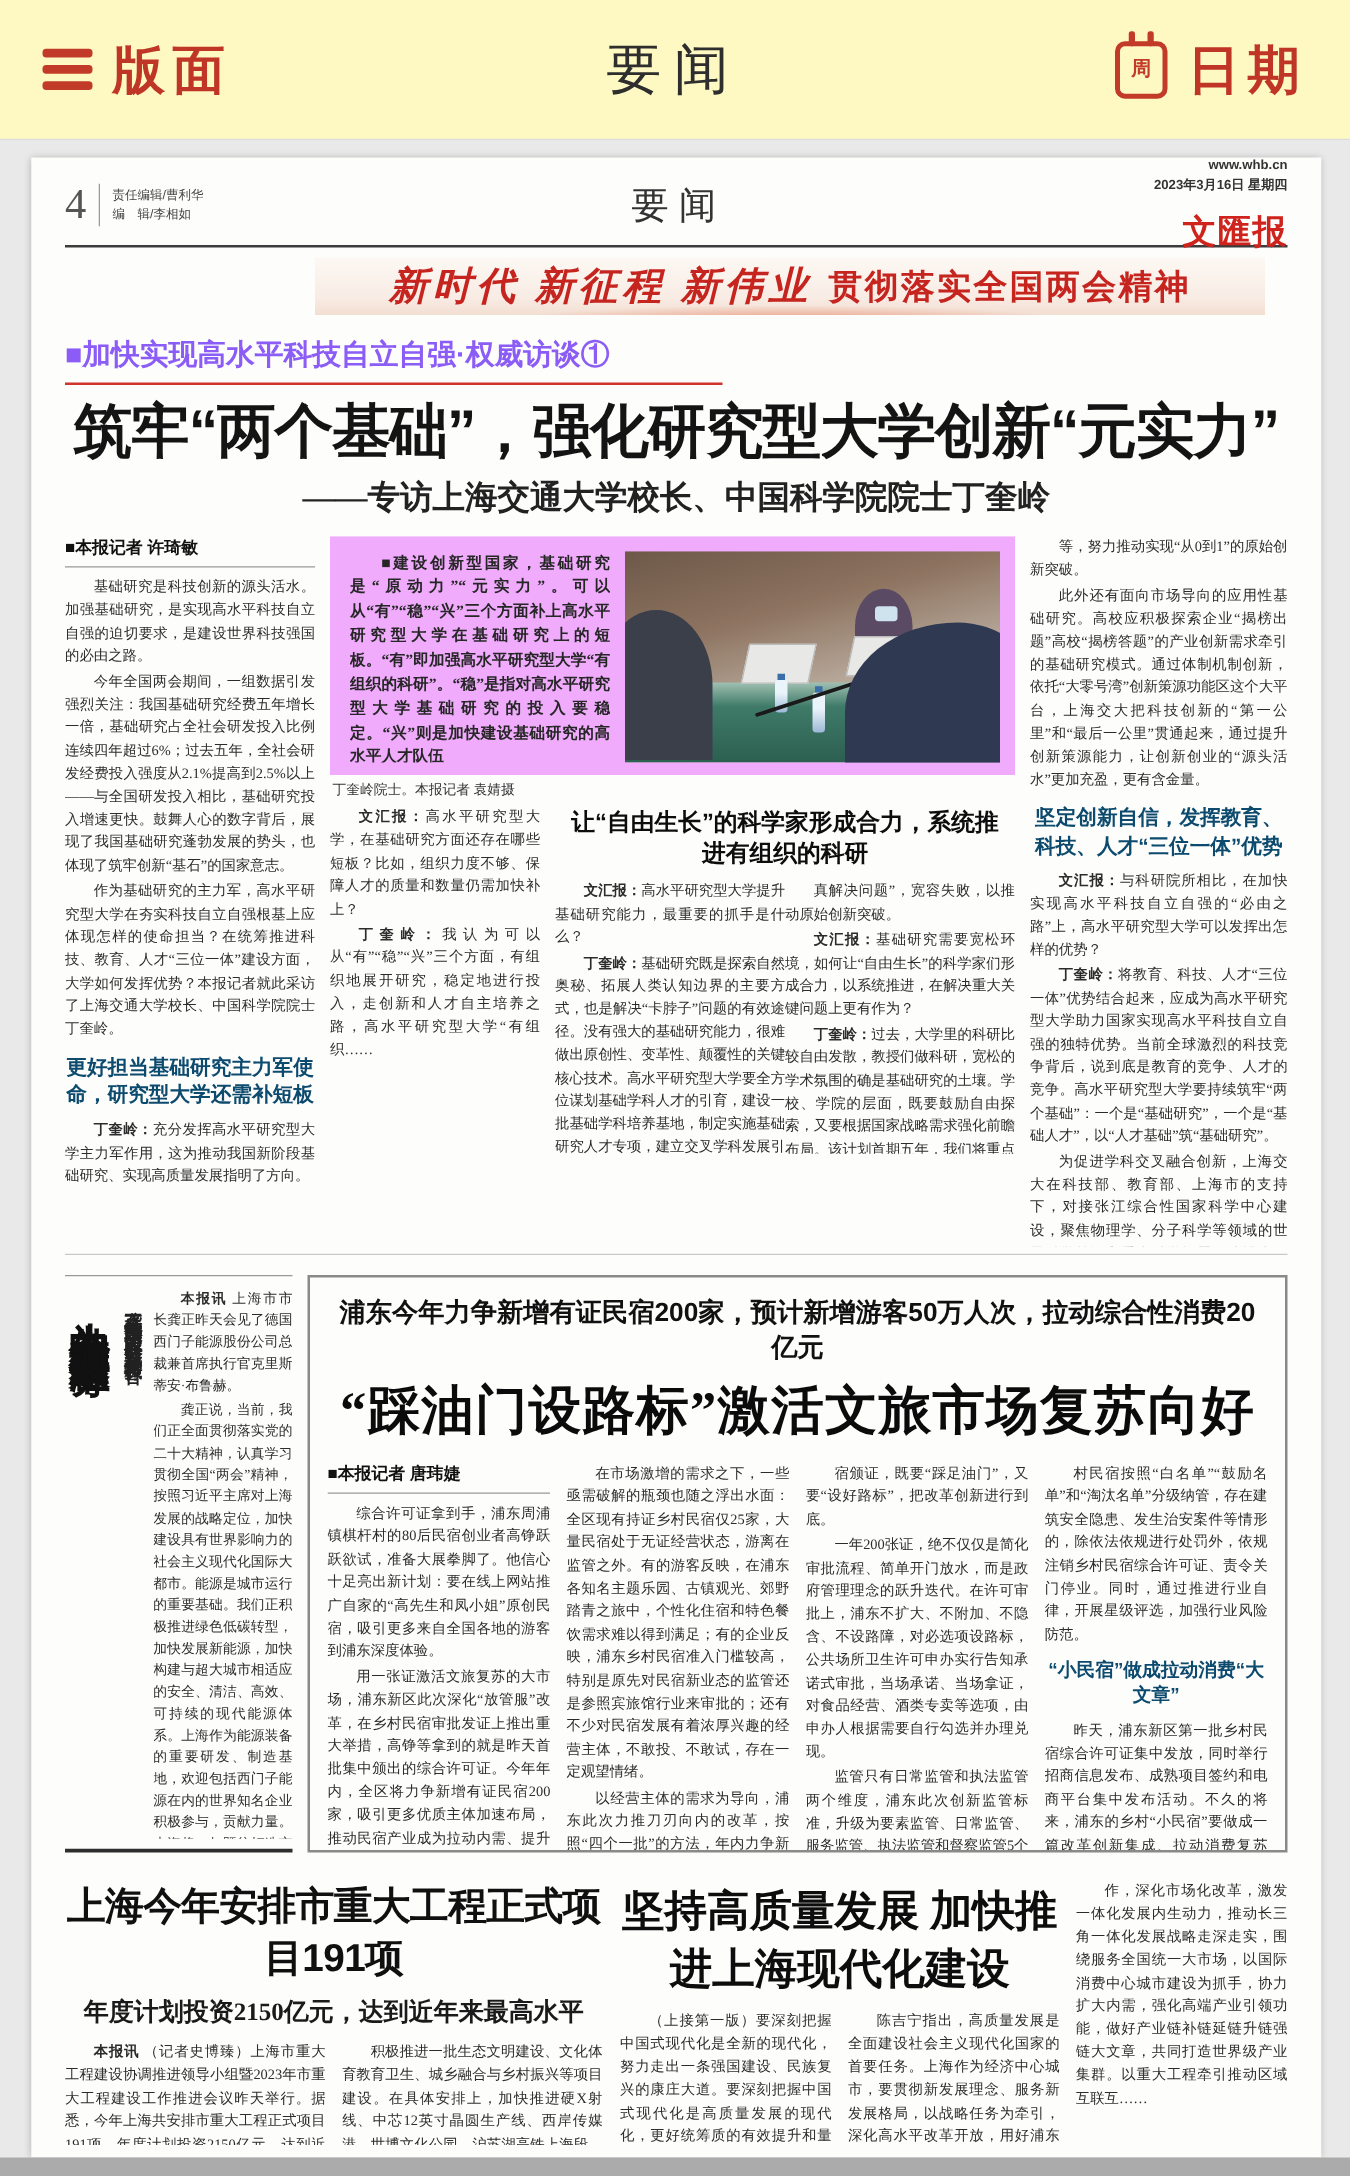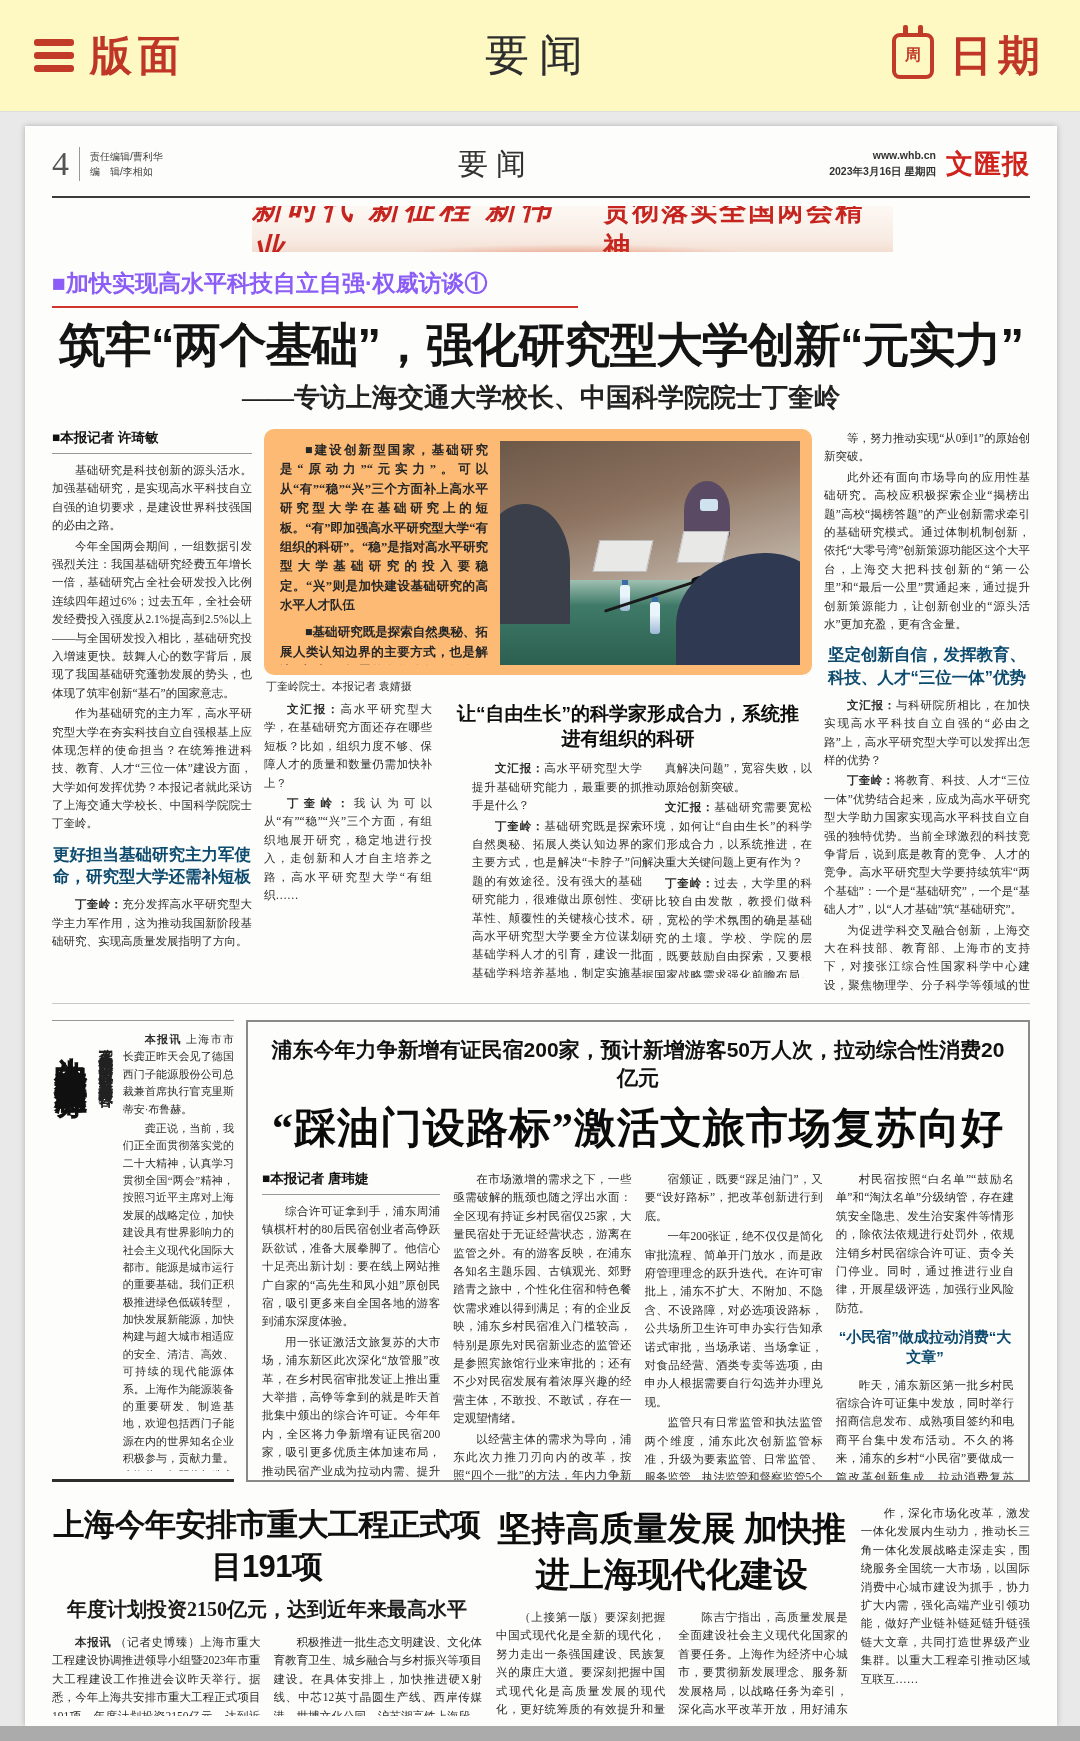--- a/index.html
+++ b/index.html
@@ -19,61 +19,61 @@
 
   
   .sheet{position:absolute;top:126px;left:25px;width:1032px;height:1600px;background:#fdfdfc;box-shadow:0 0 6px rgba(0,0,0,.25);box-sizing:border-box;padding:14px 27px 0;overflow:hidden;}
 
   .masthead{display:flex;align-items:center;justify-content:space-between;border-bottom:2px solid #3c3c3c;padding-bottom:8px;height:48px;}
   .mast-left{display:flex;align-items:center;gap:10px;}
   .pageno{font-family:"Liberation Serif",serif;font-size:34px;color:#555;line-height:1;}
   .mast-div{width:1px;height:34px;background:#999;}
   .editors{font-size:10px;color:#444;line-height:1.5;}
   .mast-center{font-family:"Liberation Serif",serif;font-size:30px;color:#333;letter-spacing:8px;}
-  .mast-right{display:flex;align-items:center;gap:10px;}
+  .mast-right{display:flex;align-items:flex-end;gap:10px;flex-direction:column;}
   .mast-info{text-align:right;font-size:10.5px;color:#333;line-height:1.5;font-weight:700;}
   .paper-logo{font-family:"Liberation Serif",serif;font-size:27px;font-weight:900;color:#ce241d;letter-spacing:1px;}
 
   
-  .banner{margin:8px 0 0 200px;width:641px;height:46px;display:flex;align-items:center;justify-content:center;gap:13px;
+  .banner{margin:8px 0 0 200px;width:760px;height:46px;display:flex;align-items:center;justify-content:center;gap:13px;
     background:linear-gradient(180deg,#fdf8f4 0%,#f8ece4 70%,#f3ded2 100%);position:relative;overflow:hidden;}
   .banner:after{content:"";position:absolute;left:20%;bottom:-18px;width:60%;height:26px;background:radial-gradient(ellipse at center,rgba(219,72,28,.45),rgba(219,72,28,0) 70%);}
   .banner-callig{font-family:"Liberation Serif",serif;font-style:italic;font-weight:900;font-size:31px;color:#c5241f;letter-spacing:4px;}
   .banner-slogan{font-size:27px;font-weight:900;color:#c5241f;letter-spacing:2px;}
 
   
   .kicker{display:inline-block;margin-top:16px;color:#8b5cf6;font-size:23px;font-weight:700;border-bottom:2px solid #d0342c;padding:0 90px 7px 0;}
   .headline1{margin-top:10px;text-align:center;font-size:47px;font-weight:900;color:#141414;letter-spacing:-1px;line-height:1.15;}
   .deck1{margin-top:8px;text-align:center;font-family:"Liberation Serif",serif;font-size:26px;font-weight:700;color:#222;}
 
   
   .a1-body{margin-top:14px;display:grid;grid-template-columns:200px 548px 206px;gap:12px;height:568px;overflow:hidden;border-bottom:1px solid #c9c9c9;padding-bottom:6px;box-sizing:content-box;}
   .col{overflow:hidden;}
   .byline{font-size:13.5px;font-weight:700;color:#111;border-bottom:1px solid #999;padding-bottom:6px;margin-bottom:7px;}
   .body-p{font-family:"Liberation Serif",serif;font-size:11.5px;line-height:1.6;text-align:justify;text-indent:2em;margin:0 0 2px;color:#2c2c2c;}
   .col-subhead{font-size:16.5px;font-weight:700;color:#0c4a6e;text-align:center;line-height:1.35;margin:10px 0 8px;}
-  .pink-box{background:#fdba74;height:246px;display:flex;padding:12px 12px 10px 16px;box-sizing:border-box;gap:12px;border-radius:10px;}
+  .pink-box{background:#f0abfc;height:191px;display:flex;padding:12px 12px 10px 16px;box-sizing:border-box;gap:12px;}
   .summary-col{flex:1;overflow:hidden;}
   .summary-col .body-p{font-size:12.5px;font-weight:600;line-height:1.55;color:#262626;margin-bottom:8px;}
   .photo{position:relative;width:300px;height:100%;overflow:hidden;background:linear-gradient(165deg,#6d5848 0%,#8d News7360 32%,#b9ab9d 62%,#d6cfc4 100%);}
   .photo .ph-bg{position:absolute;inset:0;background:linear-gradient(165deg,#6d5848 0%,#8d7360 32%,#b9ab9d 62%,#d6cfc4 100%);}
   .photo .ph-table{position:absolute;left:0;right:0;bottom:0;height:38%;background:linear-gradient(180deg,#9fc0b2 0%,#3f7a68 30%,#2c5f50 100%);}
   .photo .ph-laptop{position:absolute;width:52px;height:30px;background:#e8e8e6;border:1px solid #bbb;transform:skewX(-12deg);}
   .photo .ph-person-back{position:absolute;left:-20px;top:28%;width:90px;height:120px;background:#3a3f4a;border-radius:50% 50% 0 0;}
   .photo .ph-person-right{position:absolute;right:-26px;bottom:-8px;width:150px;height:120px;background:#2f3a52;border-radius:60% 40% 0 0;}
   .photo .ph-person-far{position:absolute;right:70px;top:18%;width:46px;height:60px;background:#5a4a63;border-radius:50% 50% 8px 8px;}
   .photo .ph-mask{position:absolute;right:82px;top:26%;width:18px;height:12px;background:#cfe3ef;border-radius:3px;}
   .photo .ph-bottle{position:absolute;width:10px;height:26px;background:linear-gradient(180deg,#eaf4fb 40%,#9db8d6 100%);border-radius:3px;}
   .photo .ph-bottle:before{content:"";position:absolute;top:-5px;left:2px;width:6px;height:5px;background:#3a6ea8;}
   .photo .ph-mic{position:absolute;left:34%;bottom:30%;width:96px;height:3px;background:#1a1a1a;transform:rotate(-18deg);border-radius:2px;}
   .photo .ph-mic:after{content:"";position:absolute;right:-8px;top:-3px;width:12px;height:9px;background:#111;border-radius:4px;}
   .photo-caption{font-family:"Liberation Serif",serif;font-size:11px;color:#333;margin:4px 2px 6px;}
   .mid-cols{display:grid;grid-template-columns:168px 1fr;gap:12px;height:278px;overflow:hidden;margin-top:2px;}
   .mid-right .sec-head{font-size:19px;font-weight:700;color:#0d0d0d;text-align:center;line-height:1.3;margin:2px 10px 8px;}
-  .mid-two{display:grid;grid-template-columns:1fr 1fr;overflow:hidden;margin-left:28px;}
+  .mid-two{display:grid;grid-template-columns:1fr 1fr;overflow:hidden;}
 
   
   .midband{margin-top:16px;display:grid;grid-template-columns:182px 784px;gap:12px;height:462px;}
   .sidebar{border-top:1px solid #999;border-bottom:3px solid #2e2e2e;padding:10px 0 8px;box-sizing:border-box;display:flex;gap:8px;overflow:hidden;}
   .v-head{writing-mode:vertical-rl;font-family:"Liberation Serif",serif;font-weight:900;font-size:33px;color:#111;line-height:1.08;letter-spacing:2px;}
   .v-sub{writing-mode:vertical-rl;font-family:"Liberation Serif",serif;font-weight:700;font-size:14.5px;color:#222;letter-spacing:2px;padding-top:6px;}
   .sidebar-body{flex:1;overflow:hidden;}
   .sidebar-body .body-p{font-size:11px;line-height:1.58;}
 
   .a2-box{border:2px solid #8a8a8a;padding:12px 14px;box-sizing:border-box;overflow:hidden;}

